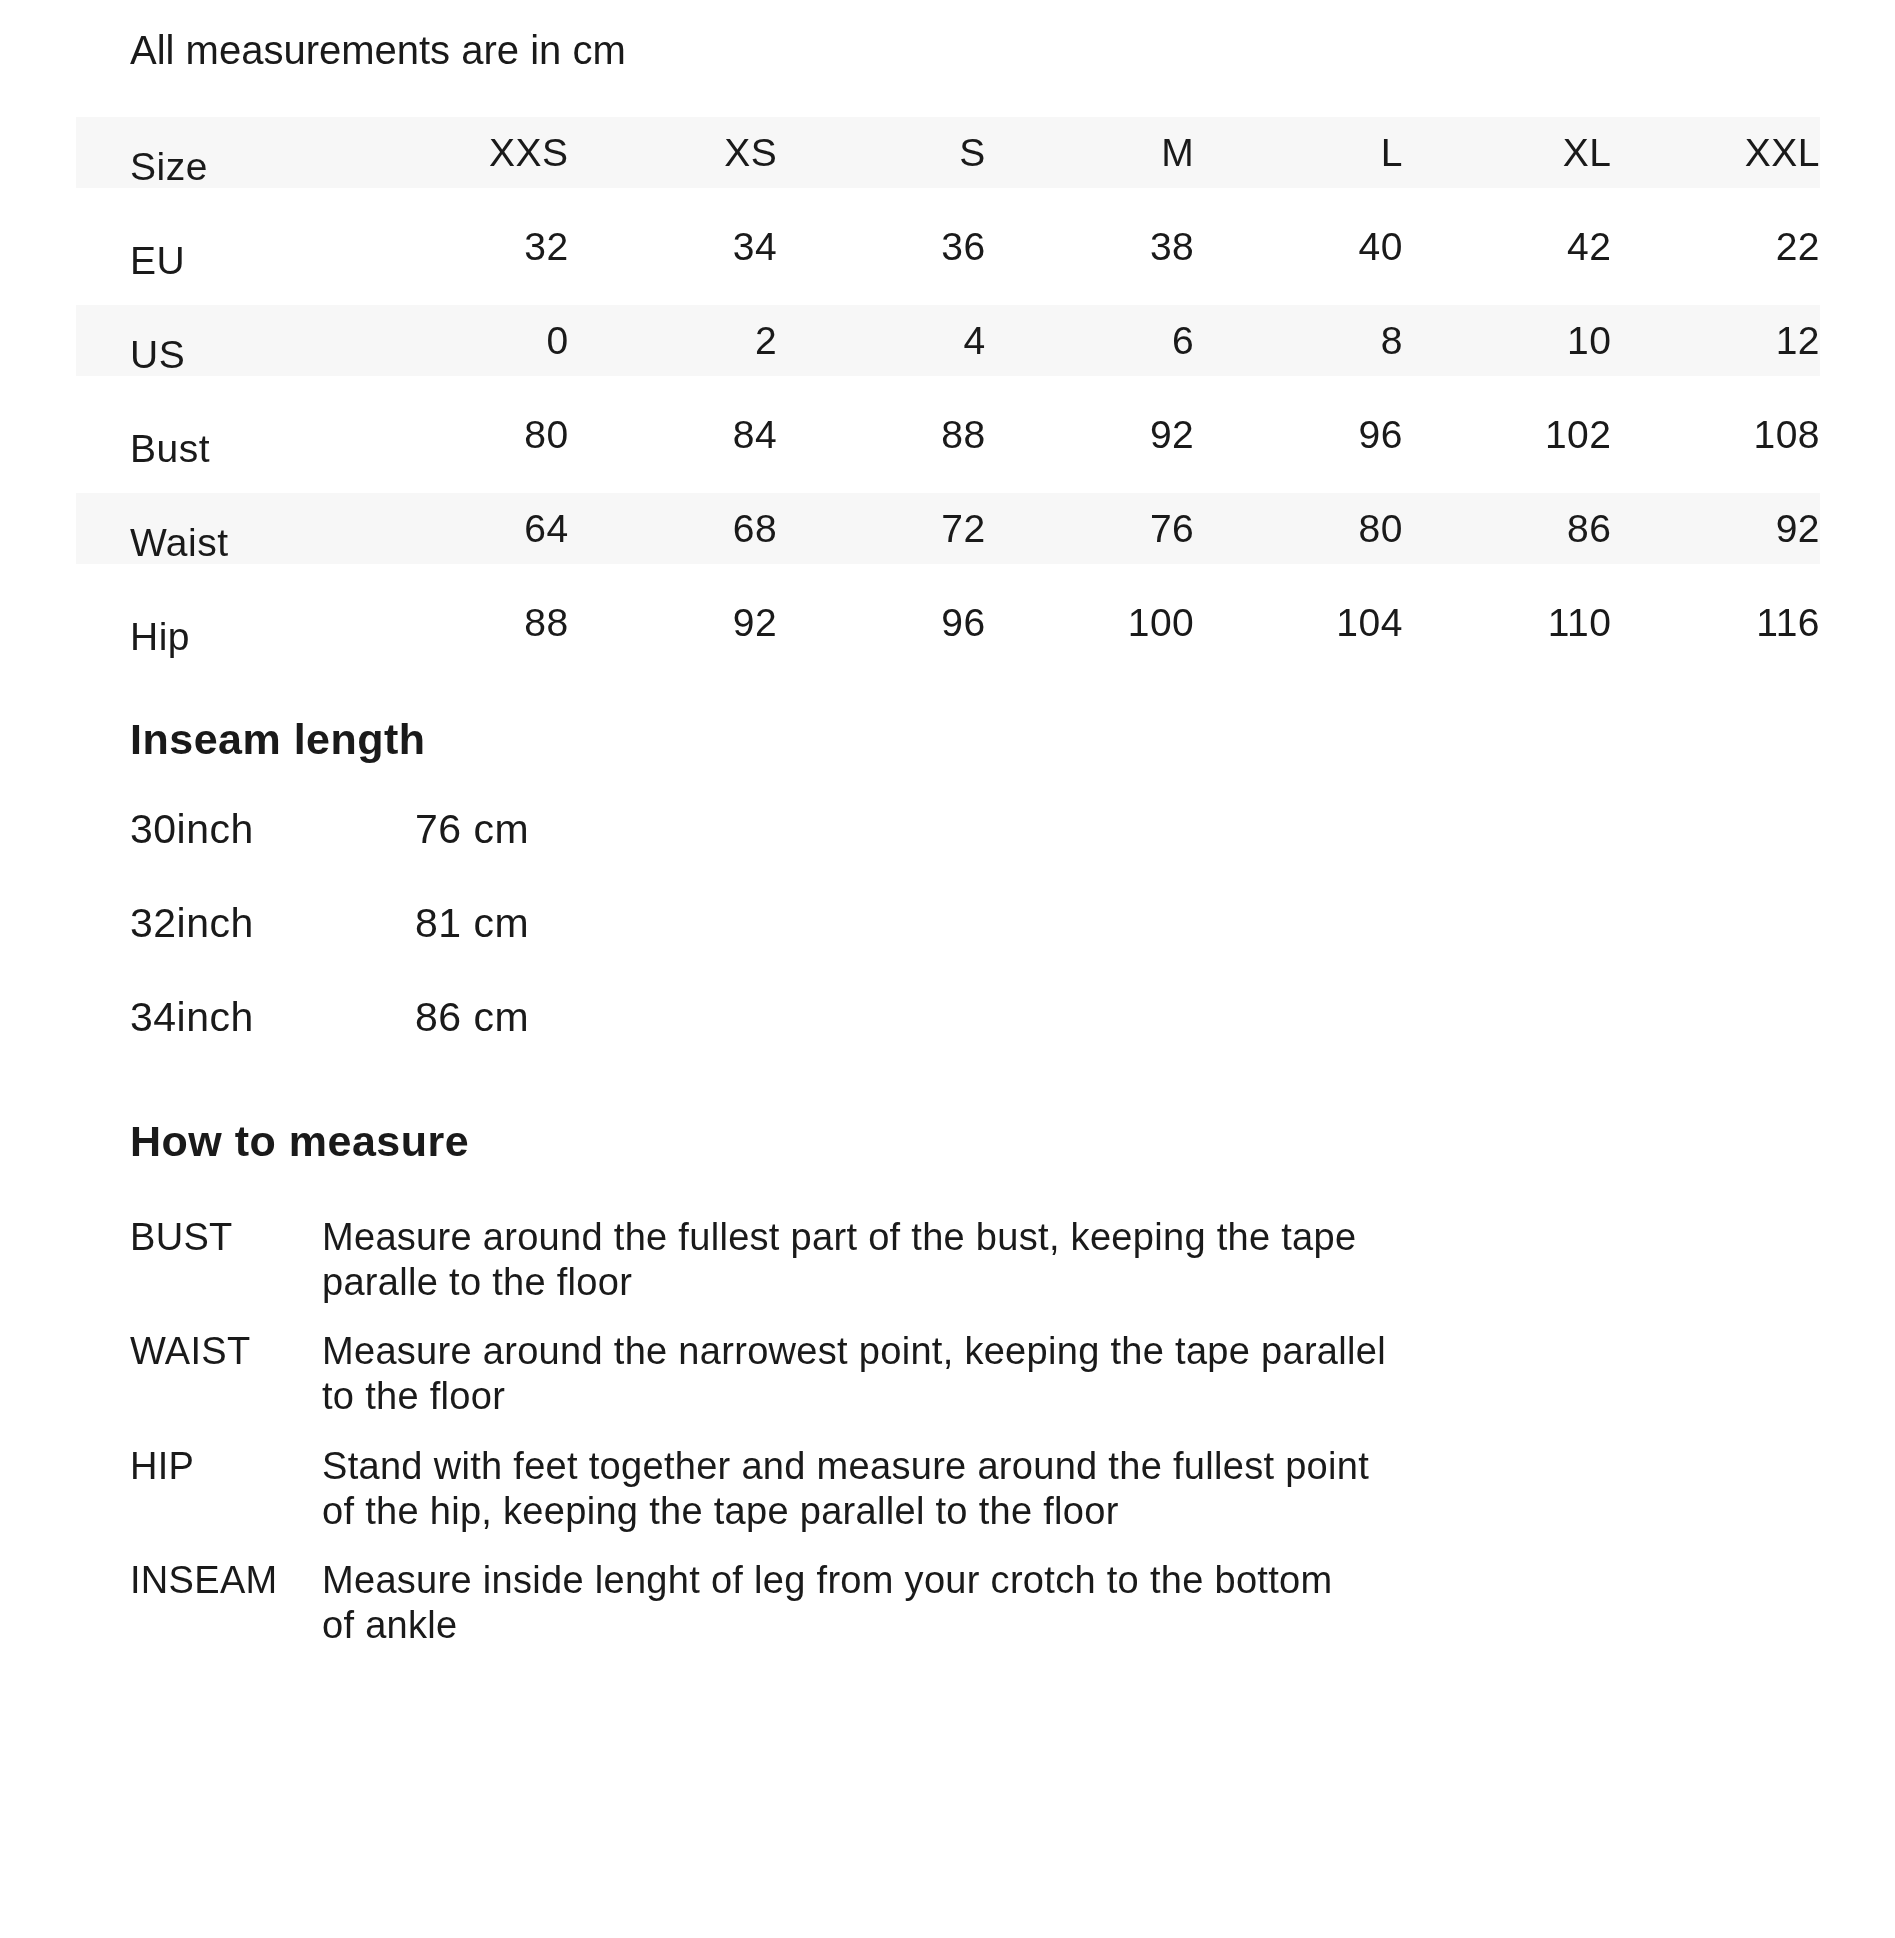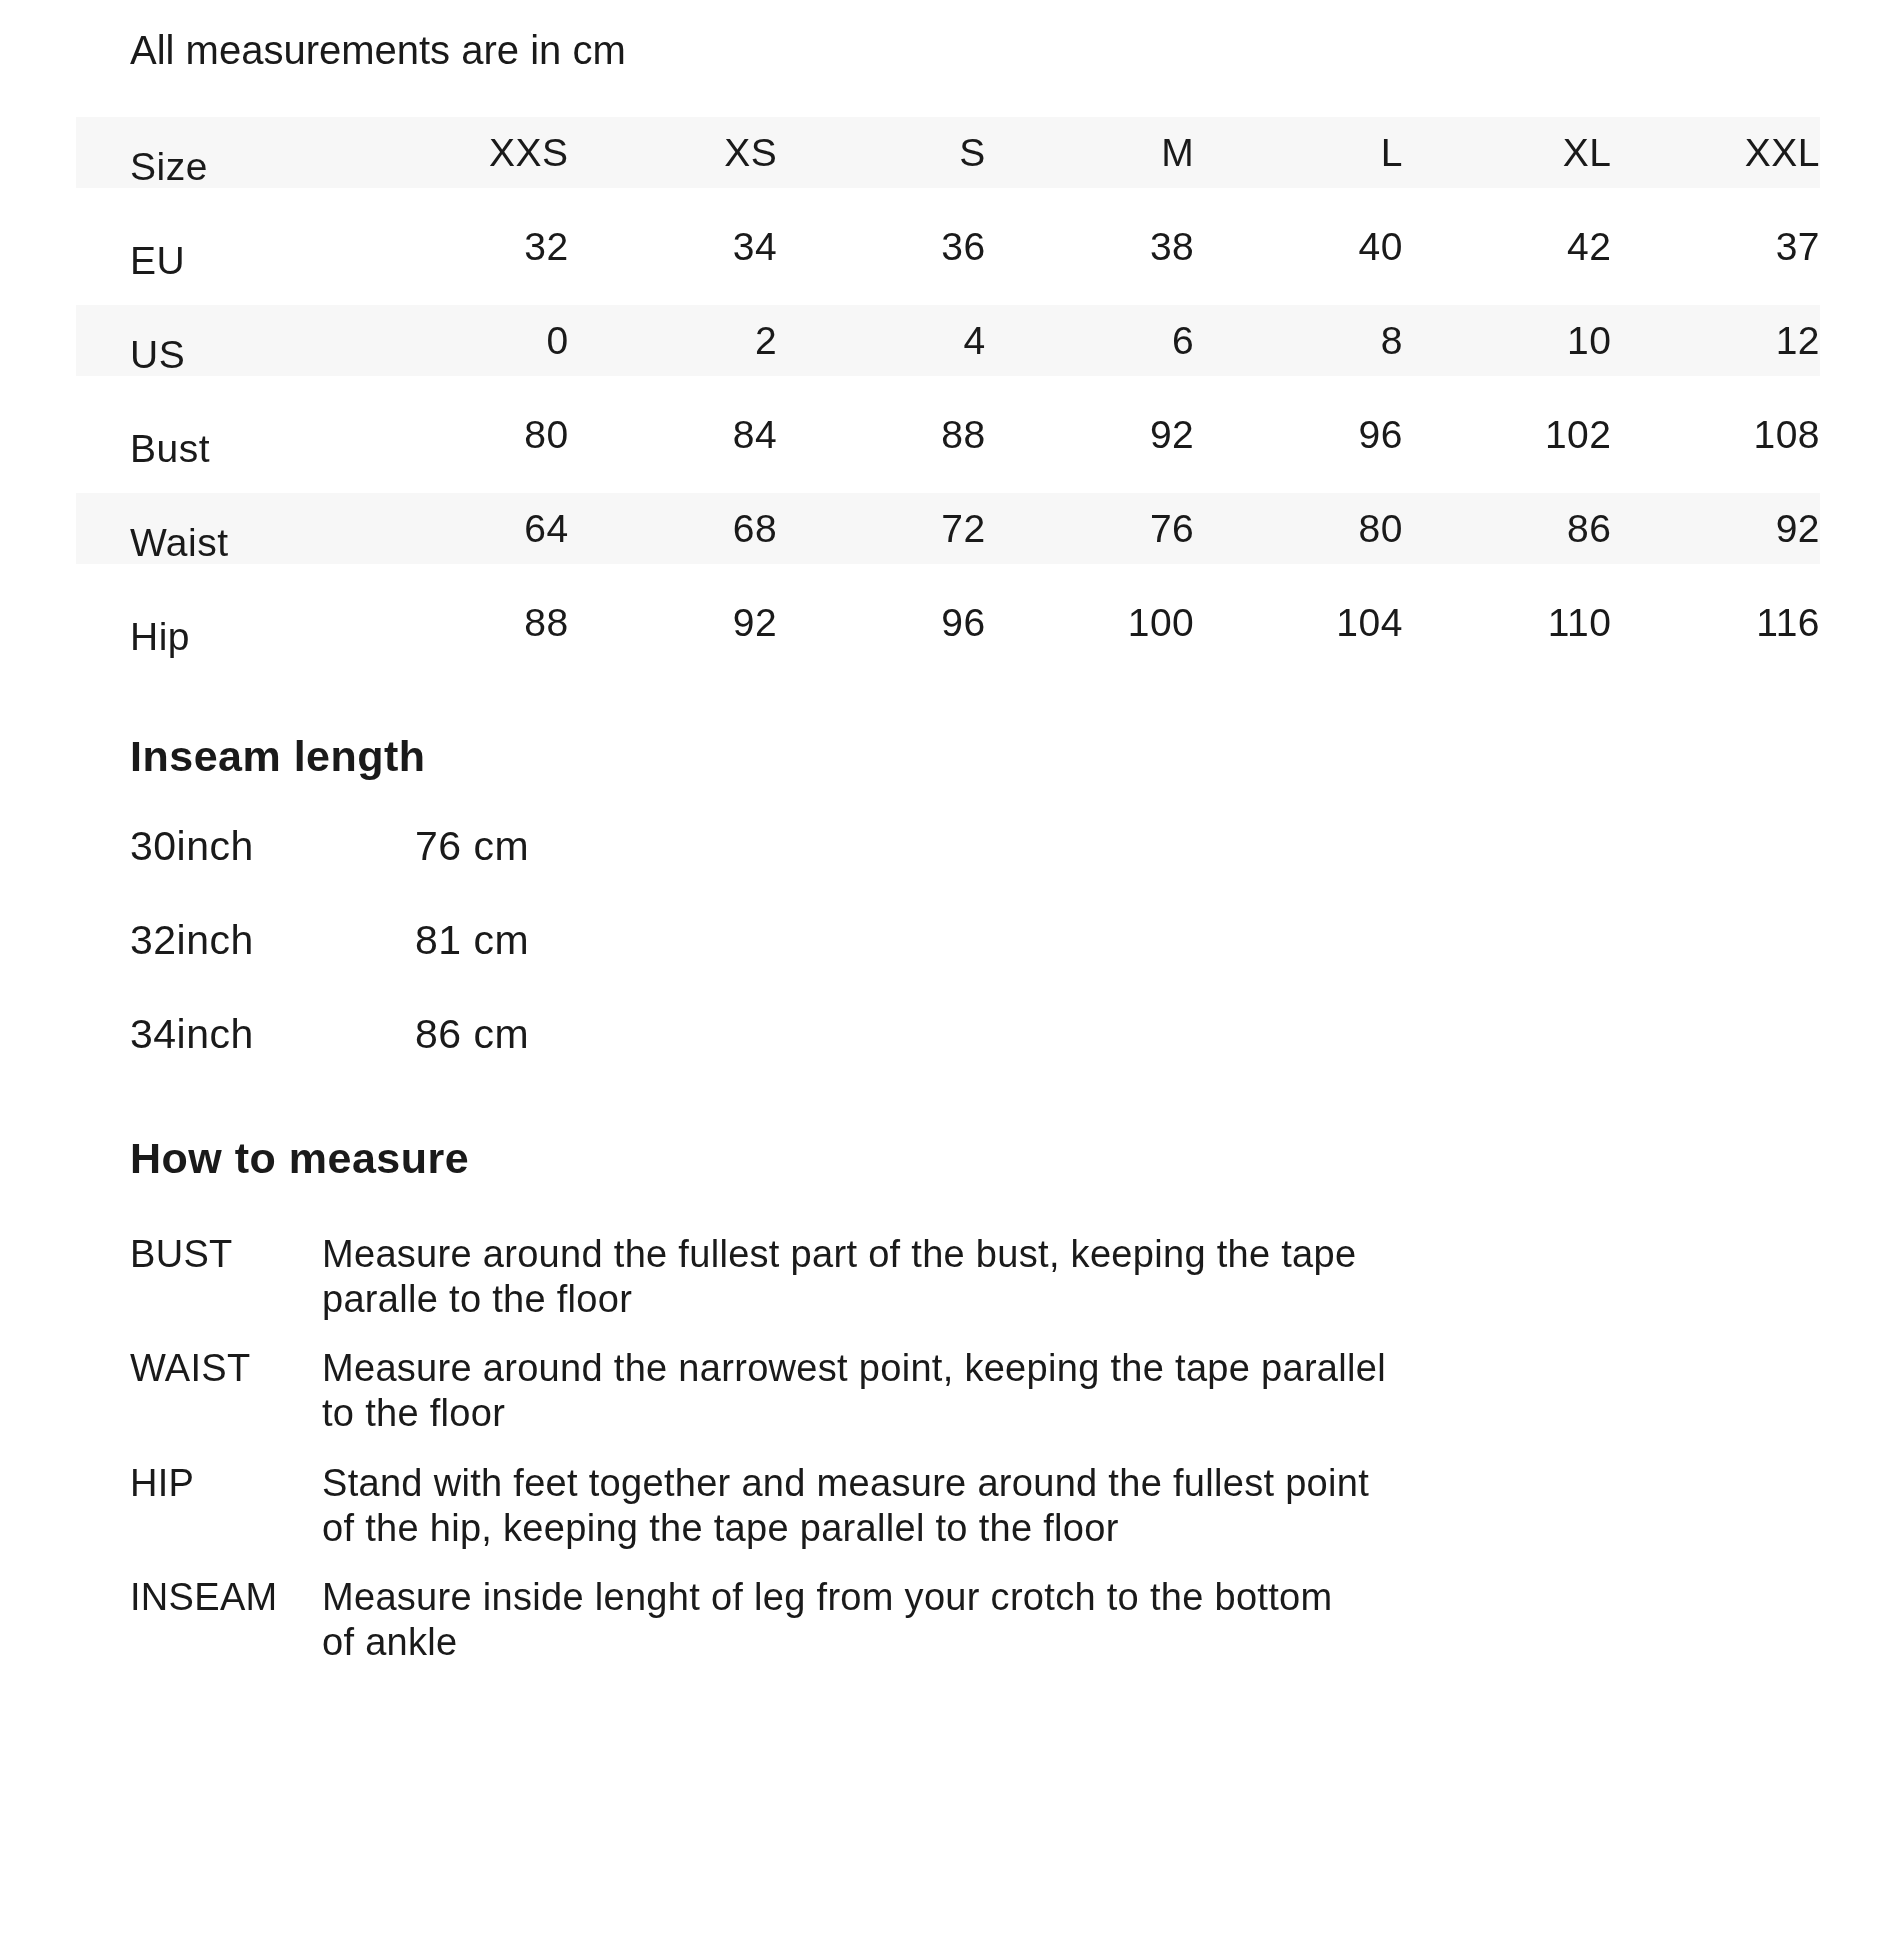--- a/index.html
+++ b/index.html
@@ -52,21 +52,21 @@
     padding-left: 54px;
     box-sizing: border-box;
     text-align: left;
     margin-top: 28px;
   }
   .tcell.val {
     flex: 1 1 0;
     text-align: right;
   }
   h2.section-heading {
-    margin: 61px 76px 0 130px;
+    margin: 44px 76px 0 130px;
     font-size: 43px;
     line-height: 51px;
     font-weight: 700;
     letter-spacing: 0.5px;
   }
   h2.section-heading.howto {
     margin-top: 51px;
   }
   .inseam-list {
     margin: 18px 76px 0 130px;
@@ -119,21 +119,21 @@
         <div class="tcell val">XXL</div>
       </div>
       <div class="trow">
         <div class="tcell label">EU</div>
         <div class="tcell val">32</div>
         <div class="tcell val">34</div>
         <div class="tcell val">36</div>
         <div class="tcell val">38</div>
         <div class="tcell val">40</div>
         <div class="tcell val">42</div>
-        <div class="tcell val">37</div>
+        <div class="tcell val">22</div>
       </div>
       <div class="trow striped" style="background: rgb(247, 247, 247);">
         <div class="tcell label">US</div>
         <div class="tcell val">0</div>
         <div class="tcell val">2</div>
         <div class="tcell val">4</div>
         <div class="tcell val">6</div>
         <div class="tcell val">8</div>
         <div class="tcell val">10</div>
         <div class="tcell val">12</div>

